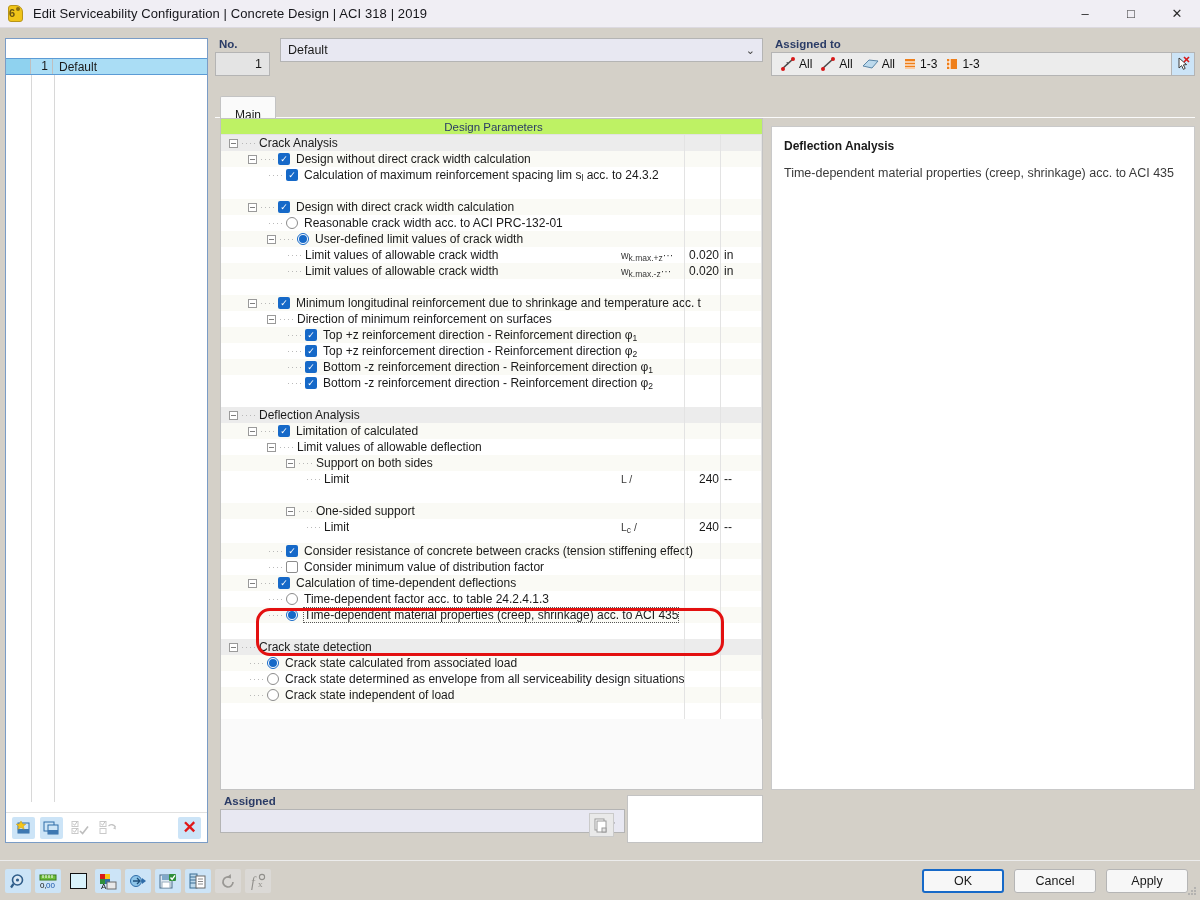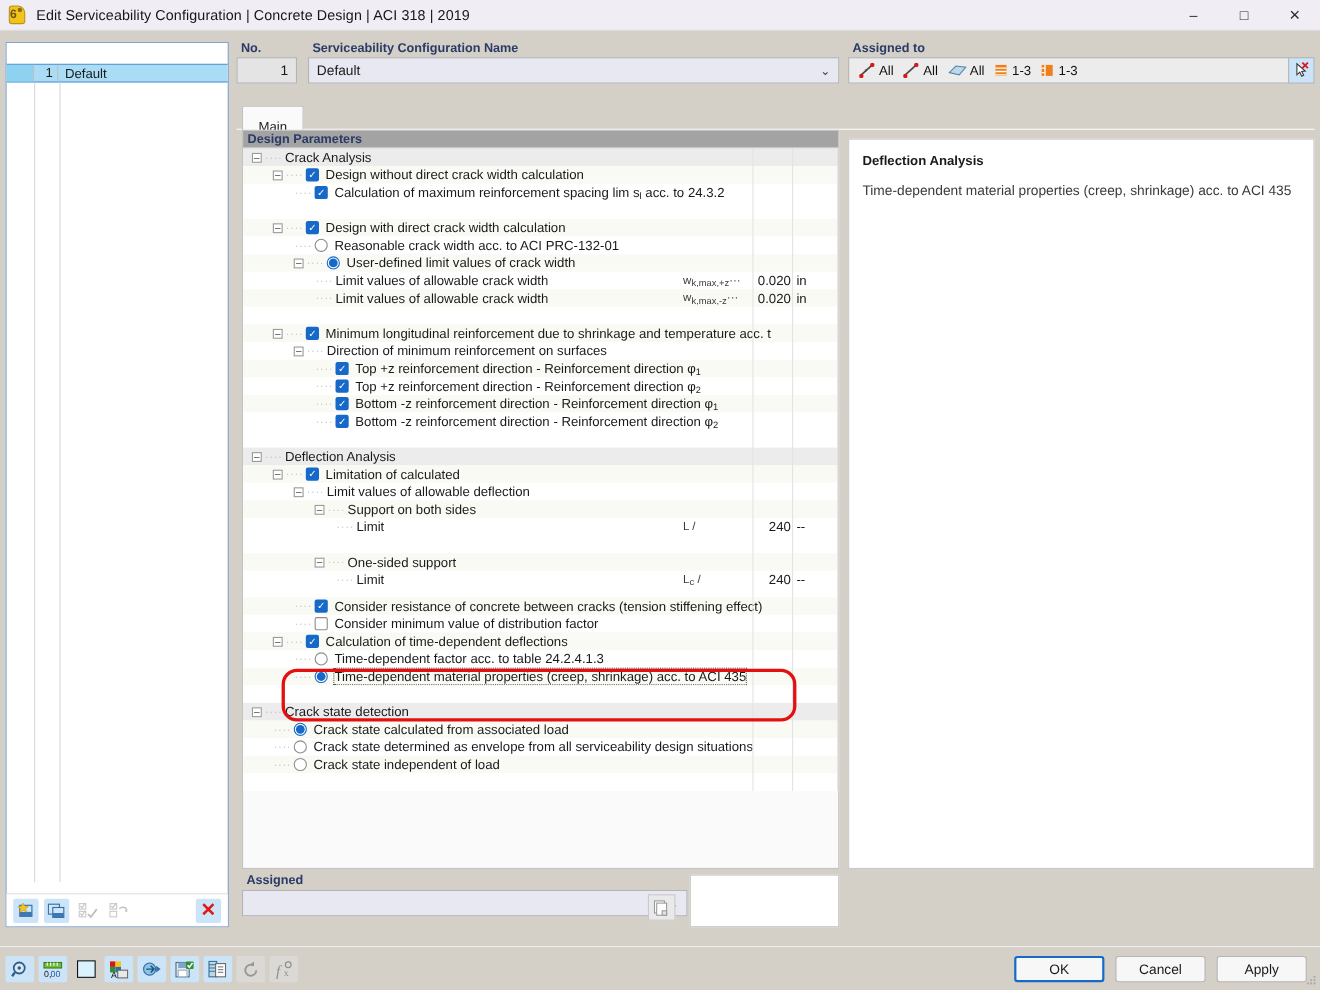--- a/index.html
+++ b/index.html
@@ -117,22 +117,22 @@
   
   .main-left {
     position:absolute; left:220px; top:118px; width:543px; height:672px;
     background:#fafafa; border:1px solid #c3c3c3;
   }
   .main-right {
     position:absolute; left:771px; top:126px; width:424px; height:664px;
     background:#fff; border:1px solid #c9c9c9;
   }
   .dp-header {
-    height:16px; background:#a3a3a3; font-size:11.5px; font-weight:bold;
-    color:#2a3b66; padding-left:4px; line-height:16px; border-bottom:1px solid #e2e2e2;
+    height:16px; background:#bef264; font-size:11.5px; font-weight:normal;
+    color:#2a3b66; padding-left:4px; line-height:16px; border-bottom:1px solid #e2e2e2;text-align:center;
   }
 
   
   .tree { position:relative; }
   .col-l1 { position:absolute; left:463px; top:0; bottom:0; width:1px; background:#e3e3e3; }
   .col-l2 { position:absolute; left:499px; top:0; bottom:0; width:1px; background:#e3e3e3; }
   .col-l3 { position:absolute; left:540px; top:0; bottom:0; width:1px; background:#e3e3e3; }
 
   .row {
     position:relative; height:16px; display:flex; align-items:center;
@@ -310,21 +310,20 @@
     </div>
   </div>
 </div>
 
 <div class="no-box">
   <div class="grp-label">No.</div>
   <div class="no-field">1</div>
 </div>
 
 <div class="name-box">
-  <div class="grp-label">Serviceability Configuration Name</div>
   <div class="name-field">
     <span>Default</span>
     <span class="caret">⌄</span>
   </div>
 </div>
 
 <div class="assigned-box">
   <div class="grp-label">Assigned to</div>
   <div style="position:relative;">
     <div class="assigned-field">

